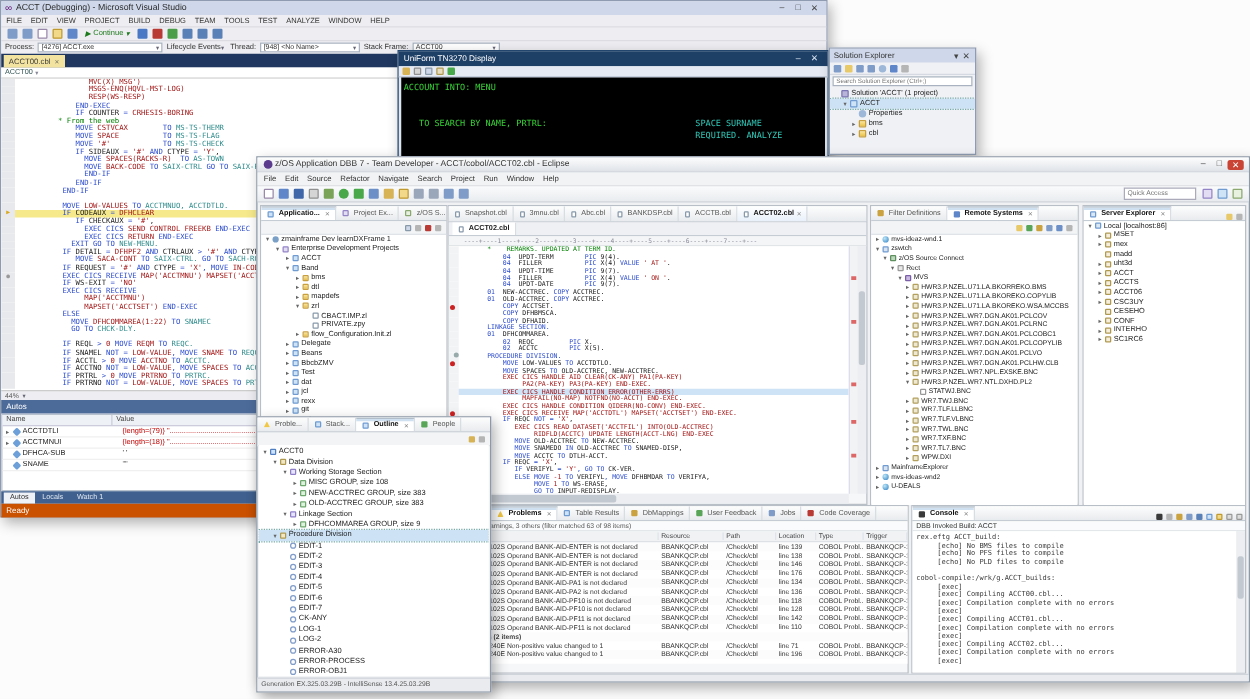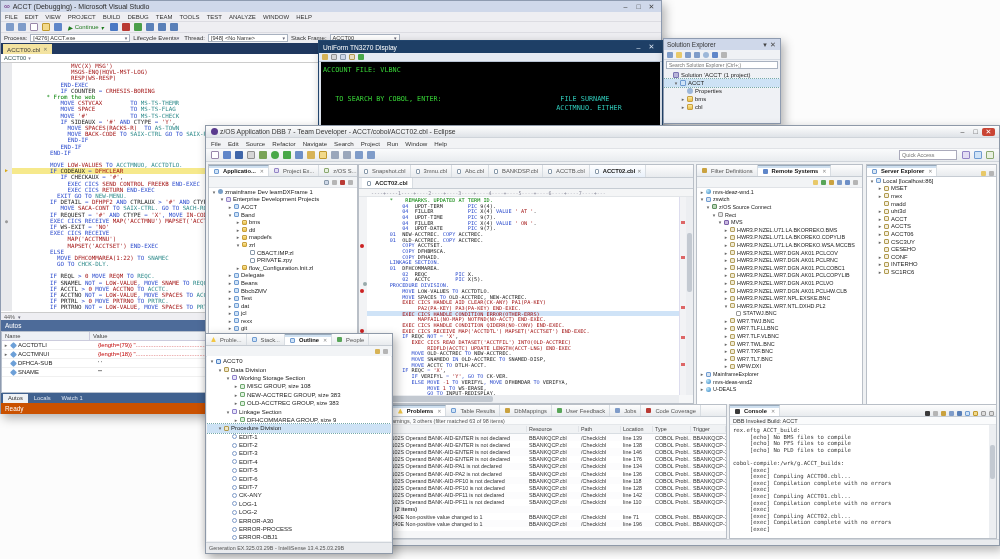--- a/index.html
+++ b/index.html
@@ -358,25 +358,25 @@
   </div>
   <div class="term-tb row">
 
   <span class="ic ic-key" style="width:6px;height:6px"></span>
       <span class="ic ic-print" style="width:6px;height:6px"></span>
       <span class="ic ic-copy" style="width:6px;height:6px"></span>
       <span class="ic ic-paste" style="width:6px;height:6px"></span>
       <span class="ic ic-conn" style="width:6px;height:6px"></span>
     </div>
   <div class="codebox" id="term-screen">
-      <div class="cl"><span class="tk-g">ACCOUNT FILE: VLBNC</span></div>
+      <div class="cl"><span class="tk-g">ACCOUNT INTO: MENU</span></div>
       <div class="cl"></div>
       <div class="cl"></div>
-      <div class="cl"><span class="tk-g">   TO SEARCH BY COBOL, ENTER:</span><span class="tk-sp">                             </span><span class="tk-t">FILE SURNAME</span></div>
-      <div class="cl"><span class="tk-sp">                                                         </span><span class="tk-t">ACCTMNUO. EITHER</span></div>
+      <div class="cl"><span class="tk-g">   TO SEARCH BY NAME, PRTRL:</span><span class="tk-sp">                             </span><span class="tk-t">SPACE SURNAME</span></div>
+      <div class="cl"><span class="tk-sp">                                                         </span><span class="tk-t">REQUIRED. ANALYZE</span></div>
     </div>
 </div>
 
 <div class="win" id="solution-explorer">
   <div class="se-title row">
     <span>Solution Explorer</span>
     <span class="grow"></span>
     <span class="winbtn" style="width:8px">▾</span>
     <span class="winbtn" style="width:8px">✕</span>
   </div>

